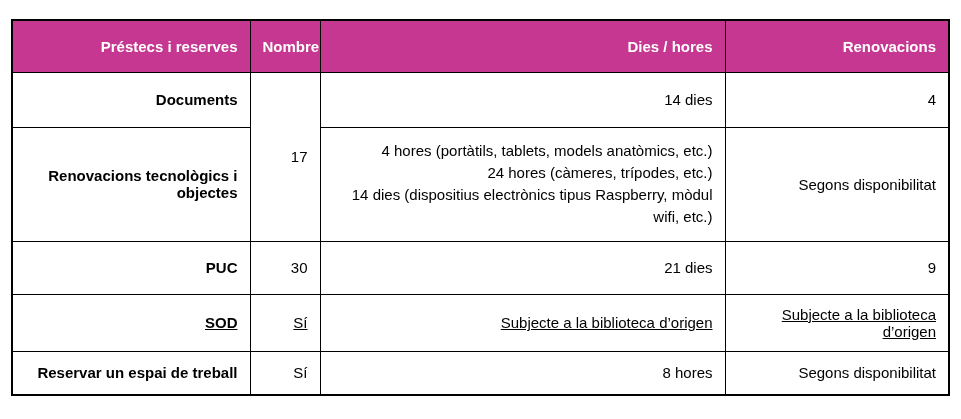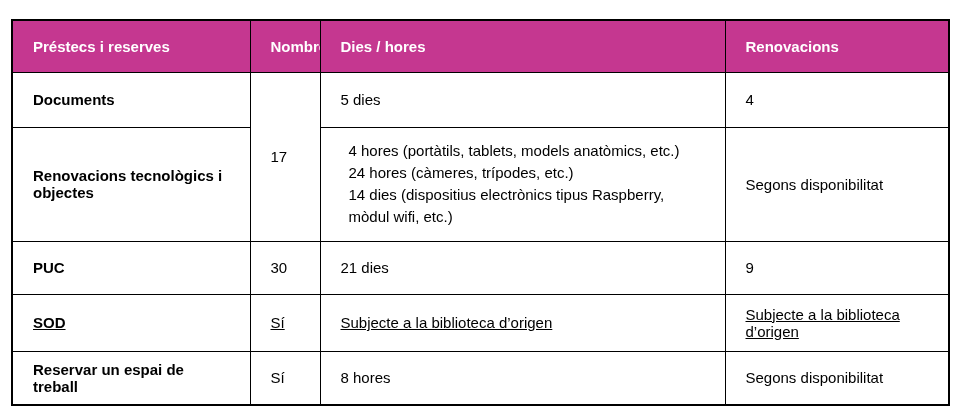--- a/index.html
+++ b/index.html
@@ -28,30 +28,30 @@
     font-size: 15px;
     color: #000000;
   }
   table.loans col.c1 { width: 238px; }
   table.loans col.c2 { width: 70px; }
   table.loans col.c3 { width: 405px; }
   table.loans col.c4 { width: 224px; }
   table.loans th, table.loans td {
     border: 1px solid #000000;
     vertical-align: middle;
-    padding: 6px 20px;
-    text-align: left;
+    padding: 6px 12px;
+    text-align: right;
     overflow: hidden;
   }
   table.loans thead tr { height: 52px; }
   tr.row-documents   { height: 55px; margin-left: 27px; }
   tr.row-equipaments { height: 114px; }
   tr.row-puc         { height: 53px; margin-left: 36px; }
   tr.row-sod         { height: 57px; text-decoration: underline; }
-  tr.row-espai       { height: 54px; }
+  tr.row-espai       { height: 44px; }
   table.loans th {
     background: #C53790;
     color: #ffffff;
     font-weight: bold;
     font-size: 15px;
   }
   td.row-label {
     font-weight: bold;
   }
   .dies-lines div {
@@ -75,21 +75,21 @@
         <th>Préstecs i reserves</th>
         <th>Nombre</th>
         <th>Dies / hores</th>
         <th>Renovacions</th>
       </tr>
     </thead>
     <tbody>
       <tr class="row-documents">
         <td class="row-label">Documents</td>
         <td rowspan="2">17</td>
-        <td>5 dies</td>
+        <td>14 dies</td>
         <td>4</td>
       </tr>
       <tr class="row-equipaments">
         <td class="row-label">Renovacions tecnològics i objectes</td>
         <td class="dies-lines">
           <div>4 hores (portàtils, tablets, models anatòmics, etc.)</div>
           <div>24 hores (càmeres, trípodes, etc.)</div>
           <div>14 dies (dispositius electrònics tipus Raspberry, mòdul wifi, etc.)</div>
         </td>
         <td>Segons disponibilitat</td>

